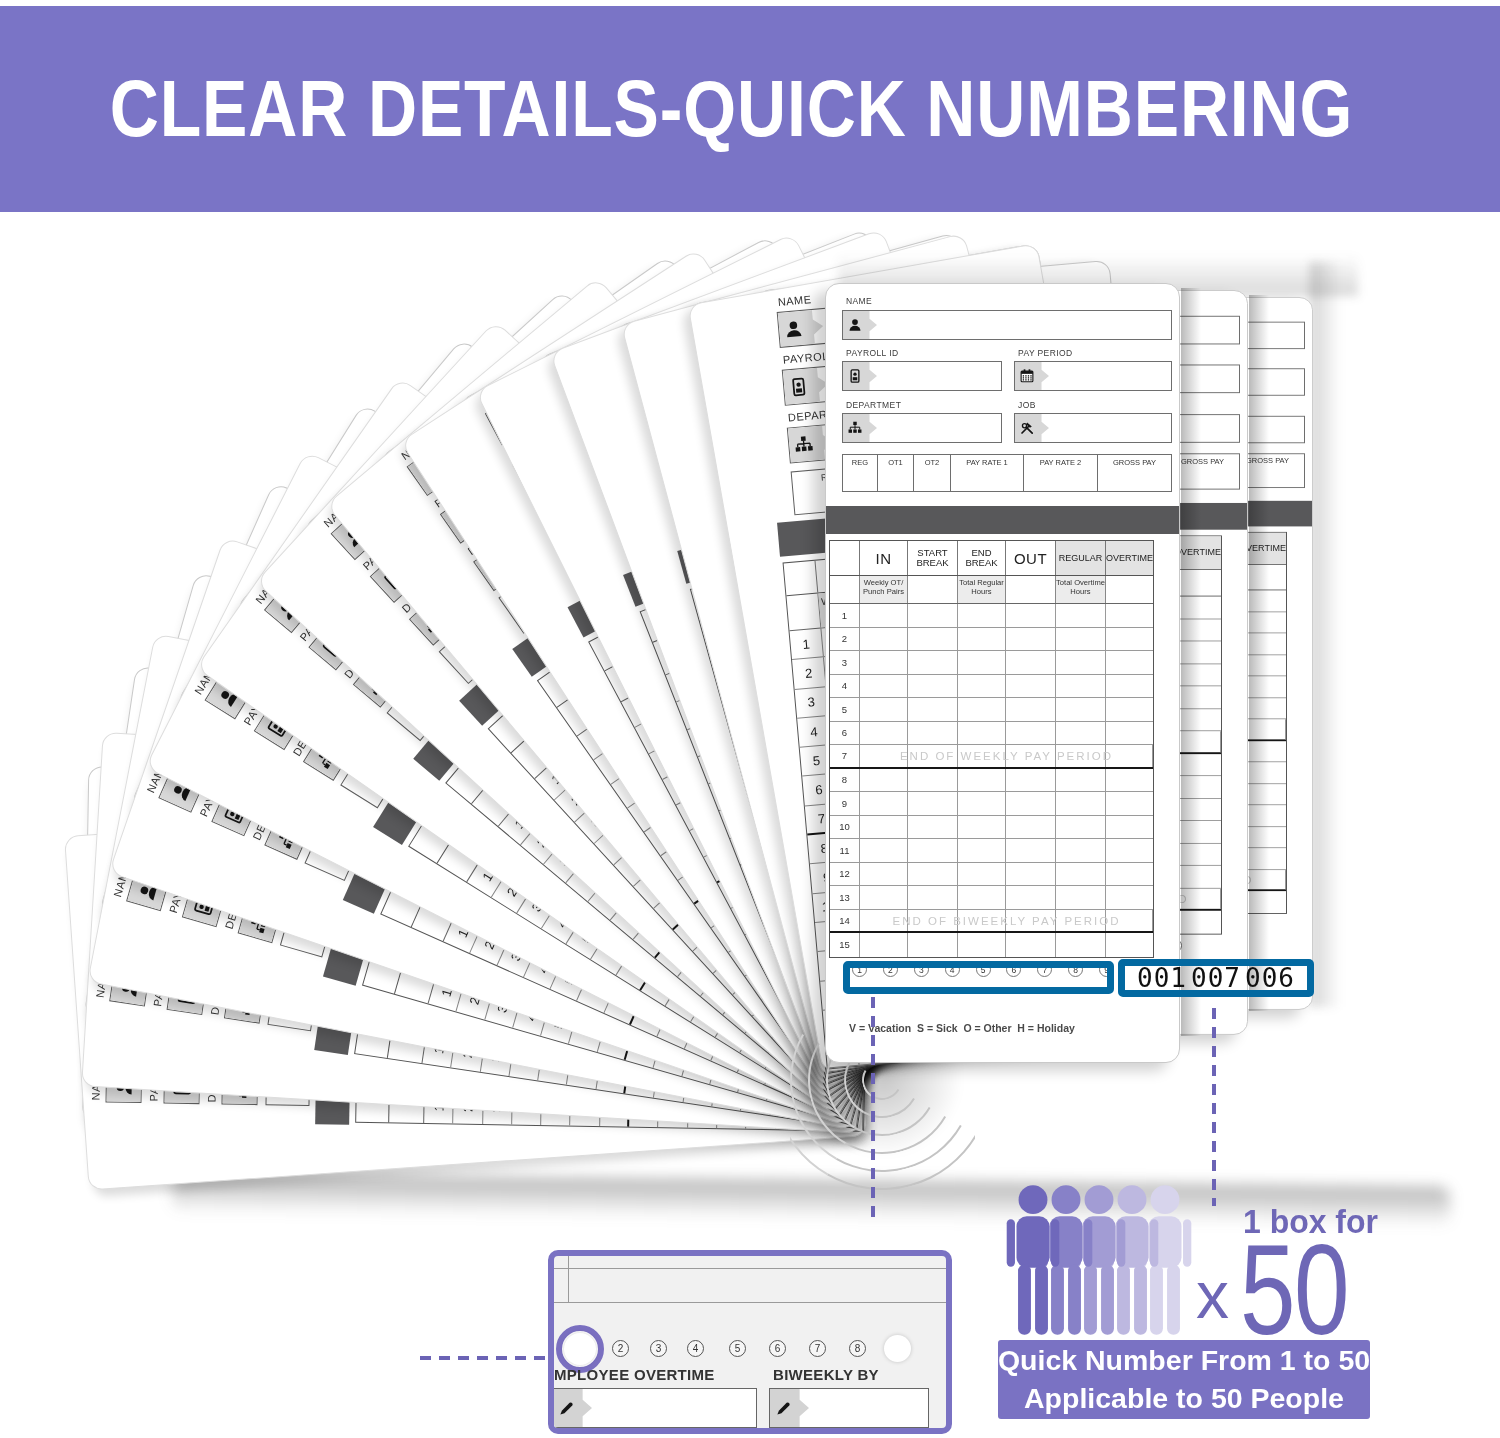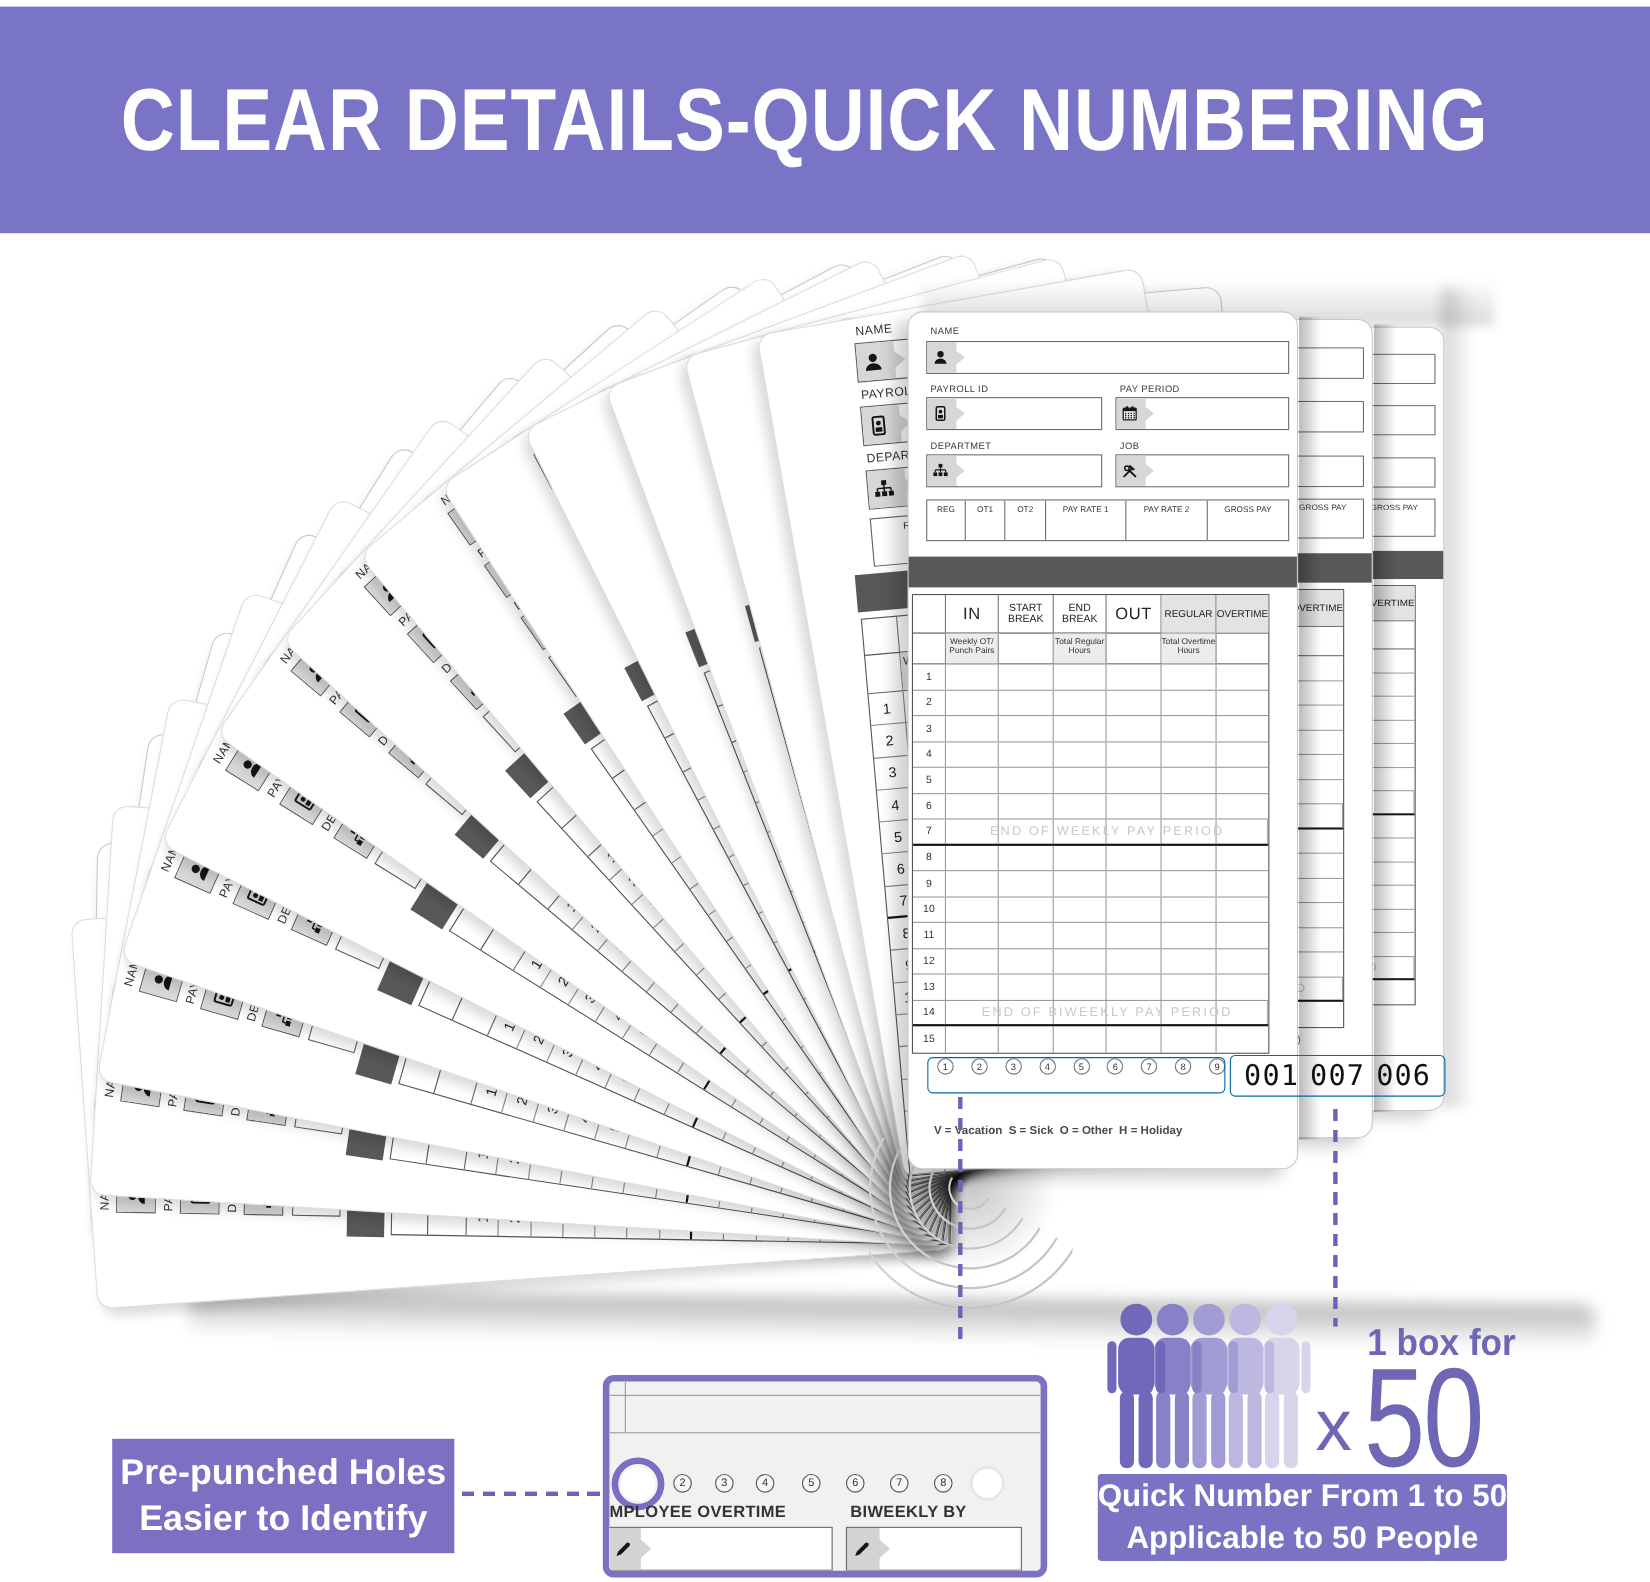--- a/index.html
+++ b/index.html
@@ -102,21 +102,21 @@
   .arc{position:absolute;border:2px solid transparent;border-radius:50%;
        border-left-color:#d2d2d2;border-bottom-color:#c4c4c4;transform:rotate(-15deg);}
   #hazeTop{position:absolute;left:838px;top:238px;width:520px;height:58px;z-index:16;
       background:linear-gradient(to top,rgba(40,40,40,.18),rgba(40,40,40,0) 72%);filter:blur(5px);}
   #hazeRight{position:absolute;left:1310px;top:262px;width:36px;height:745px;z-index:16;
       background:linear-gradient(to right,rgba(40,40,40,.20),rgba(40,40,40,0) 85%);filter:blur(5px);}
   .shadeL{position:absolute;width:20px;z-index:29;
       background:linear-gradient(to right,rgba(0,0,0,.27),rgba(0,0,0,0));}
 
   
-  .pbox{position:absolute;border:1px solid #0369a1;border-radius:5px;box-sizing:border-box;z-index:40;text-align:right;}
+  .pbox{position:absolute;border:7px solid #0369a1;border-radius:5px;box-sizing:border-box;z-index:40;text-align:right;}
   #numBox{display:flex;align-items:center;justify-content:space-between;padding:0 12px;}
   #numBox span{font-family:"DejaVu Sans Mono",monospace;font-size:26px;color:#111;letter-spacing:1px;}
   .dashV{position:absolute;width:4px;z-index:40;
       background:repeating-linear-gradient(to bottom,#6b63b5 0 11px,transparent 11px 19px);}
   .dashH{position:absolute;height:4px;z-index:40;
       background:repeating-linear-gradient(to right,#6b63b5 0 11px,transparent 11px 19px);}
 
   
   #leftBox{position:absolute;left:102px;top:1308px;width:311px;height:104px;background:#7b70c2;
       z-index:41;display:flex;flex-direction:column;align-items:center;justify-content:center;}
@@ -2709,24 +2709,20 @@
   <div class="pbox" style="left:843px;top:961px;width:271px;height:33px"></div>
   <div class="pbox" id="numBox" style="left:1118px;top:959px;width:196px;height:38px">
     <span>001</span>
     <span>007</span>
     <span>006</span>
   </div>
   <div class="dashV" style="left:871px;top:997px;height:226px"></div>
   <div class="dashV" style="left:1212px;top:1008px;height:198px"></div>
   <div class="dashH" style="left:420px;top:1356px;width:126px"></div>
 
-  <div id="leftBox">
-    <div>Pre-punched Holes</div>
-    <div>Easier to Identify</div>
-  </div>
 
   <div id="inset">
     <div class="hline" style="top:12px"></div>
     <div class="hline" style="top:46px"></div>
     <div class="vline"></div>
     <div id="insRing"></div>
     <div class="hole" style="left:10px;top:77px;width:32px;height:32px"></div>
     <div id="insNums">
         <span class="insNum" style="left: 58px; top: 84px;">2</span>
         <span class="insNum" style="left: 96px; top: 84px;">3</span>

